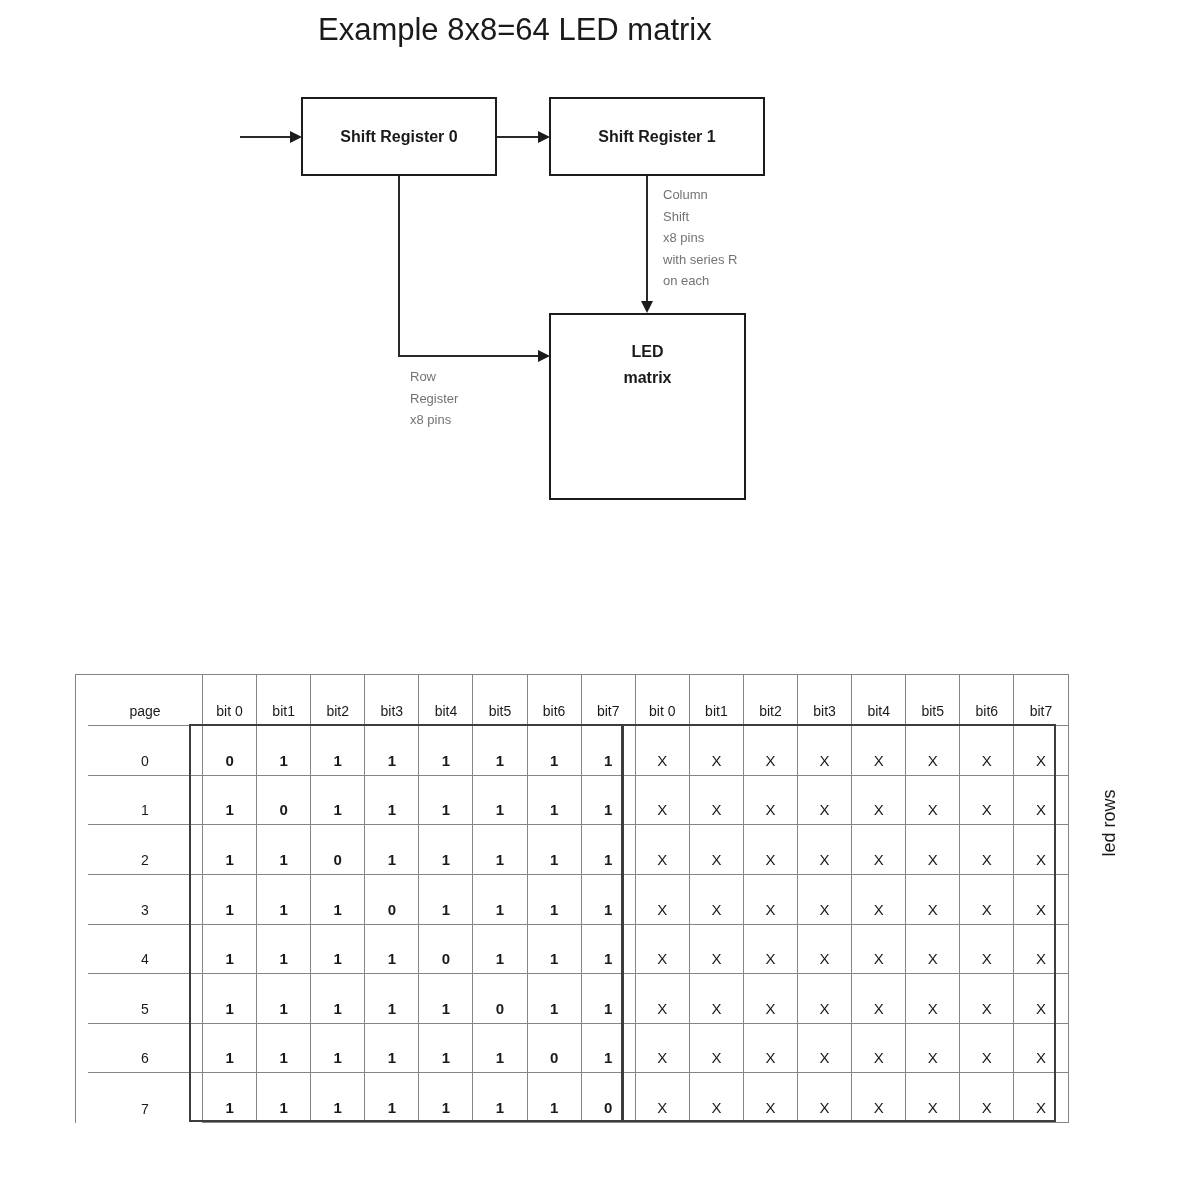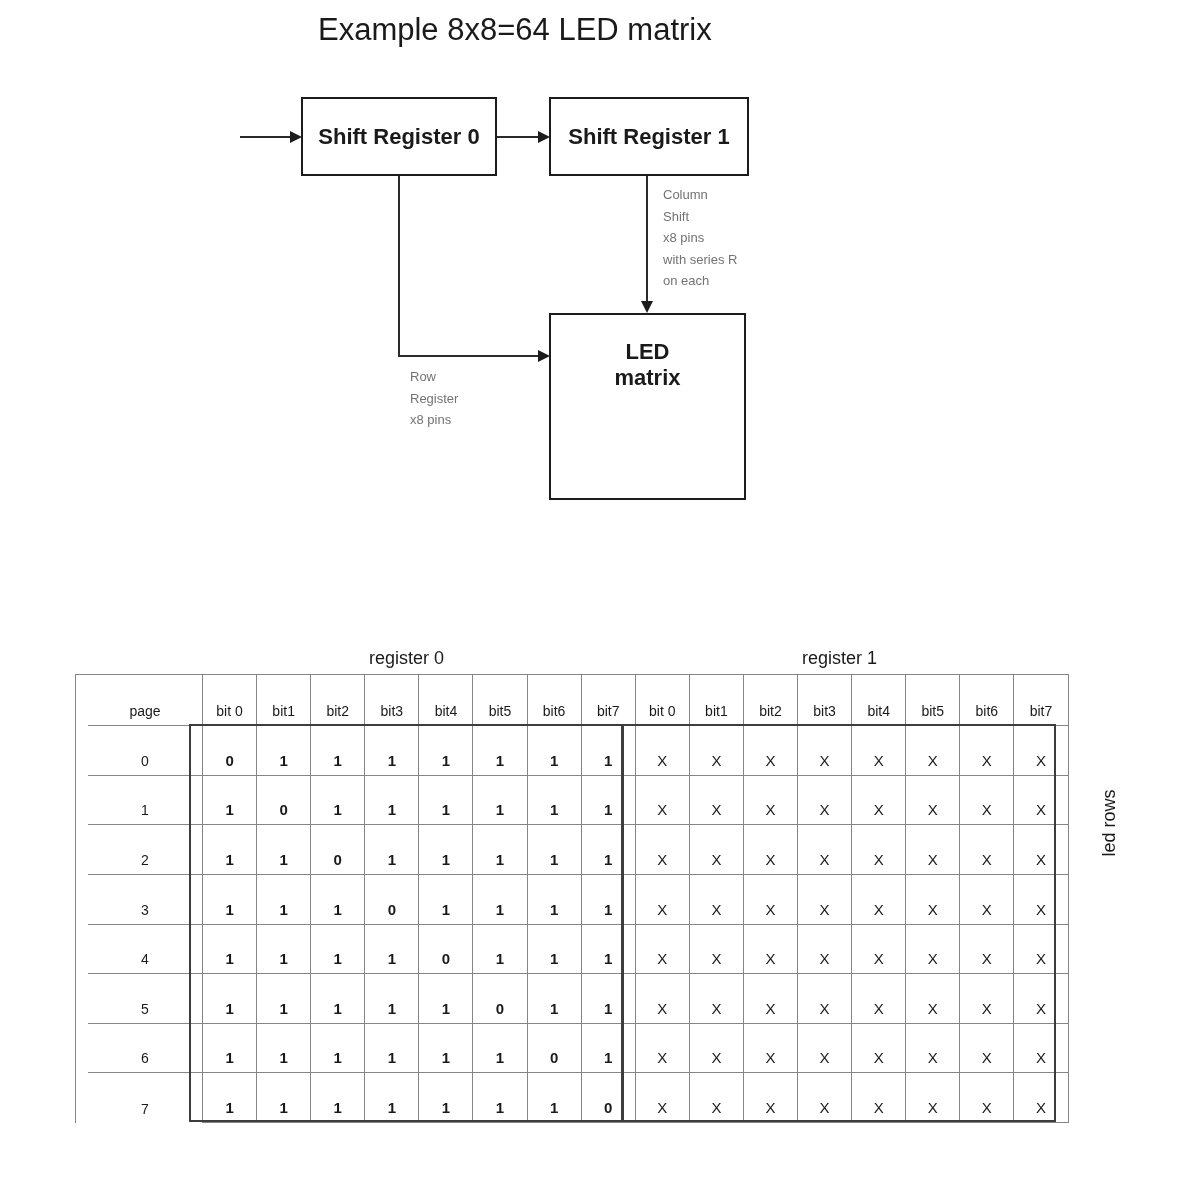--- a/index.html
+++ b/index.html
@@ -8,21 +8,21 @@
     background: #ffffff; overflow: hidden;
     font-family: "Liberation Sans", "DejaVu Sans", sans-serif;
     color: #1a1a1a;
   }
   .title { position: absolute; left: 318px; top: 12px; font-size: 31px; }
 
   
   .box {
     position: absolute; border: 2px solid #1c1c1c; box-sizing: border-box;
     display: flex; align-items: center; justify-content: center;
-    font-weight: bold; font-size: 22px; background: #ffffff;
+    font-weight: bold; font-size: 16px; background: #ffffff;
   }
   .led-box { align-items: flex-start; }
   .led-text { padding-top: 24px; text-align: center; line-height: 26px; width: 100%; }
   .hline { position: absolute; height: 2px; background: #2a2a2a; }
   .vline { position: absolute; width: 2px; background: #2a2a2a; }
   .arrow-right {
     position: absolute; width: 0; height: 0;
     border-top: 6px solid transparent; border-bottom: 6px solid transparent;
     border-left: 12px solid #1c1c1c;
   }
@@ -83,21 +83,21 @@
     <div class="hline" style="left:240px; top:136px; width:52px;"></div>
     <div class="arrow-right" style="left:290px; top:131px;"></div>
 
     <div class="box" style="left:301px; top:97px; width:196px; height:79px;">
       <span>Shift Register 0</span>
     </div>
 
     <div class="hline" style="left:497px; top:136px; width:43px;"></div>
     <div class="arrow-right" style="left:538px; top:131px;"></div>
 
-    <div class="box" style="left:549px; top:97px; width:200px; height:79px;text-align:right;">
+    <div class="box" style="left:549px; top:97px; width:216px; height:79px;text-align:right;">
       <span>Shift Register 1</span>
     </div>
 
     <div class="vline" style="left:646px; top:176px; height:126px;"></div>
     <div class="arrow-down" style="left:641px; top:301px;"></div>
 
     <div class="flabel" style="left:663px; top:184px;">
       <span>Column</span>
       <span>Shift</span>
       <span>x8 pins</span>
@@ -117,22 +117,20 @@
 
     <div class="box led-box" style="left:549px; top:313px; width:197px; height:187px;">
       <div class="led-text">
         <div>LED</div>
         <div>matrix</div>
       </div>
     </div>
   </div>
 
   <div id="matrix-table">
-    <div class="reg-label" id="reg0-label">register 0</div>
-    <div class="reg-label" id="reg1-label">register 1</div>
     <div id="matrix-grid">
         <div class="cell hdr">page</div>
         <div class="cell hdr">bit 0</div>
         <div class="cell hdr">bit1</div>
         <div class="cell hdr">bit2</div>
         <div class="cell hdr">bit3</div>
         <div class="cell hdr">bit4</div>
         <div class="cell hdr">bit5</div>
         <div class="cell hdr">bit6</div>
         <div class="cell hdr">bit7</div>

